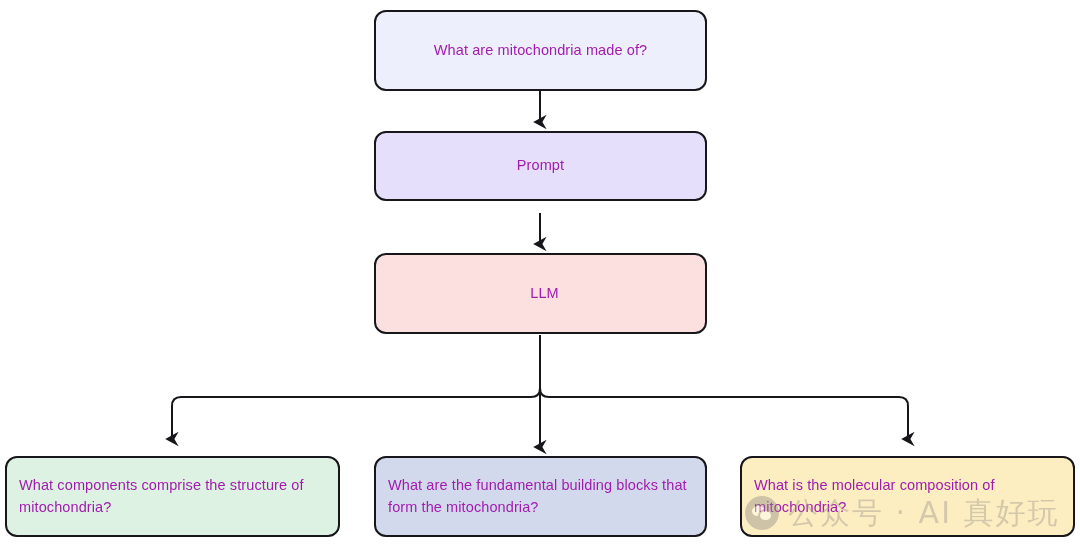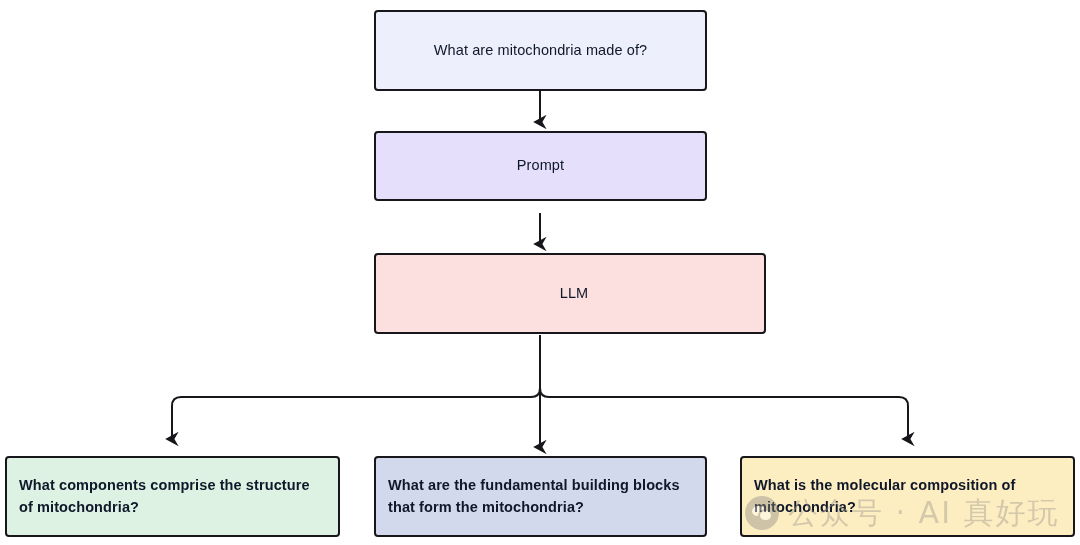--- a/index.html
+++ b/index.html
@@ -14,38 +14,37 @@
     position: relative;
     width: 1080px;
     height: 545px;
     background: #ffffff;
     overflow: hidden;
   }
   .node {
     position: absolute;
     box-sizing: border-box;
     border: 2px solid #17161a;
-    border-radius: 4px;
+    border-radius: 12px;
     display: flex;
     align-items: center;
-    color: #0f172a;
+    color: #a21caf;
     font-size: 14.5px;
     line-height: 1.5;
     letter-spacing: 0.1px;
     z-index: 3;
   }
   .node.center {
     justify-content: center;
     text-align: center;
   }
   .node.left {
     justify-content: flex-start;
     text-align: left;
     padding: 0 12px;
-    font-weight: bold;
   }
   .node .node-label {
     display: block;
     width: 100%;
   }
 
   
   #node-question {
     left: 374px;
     top: 10px;
@@ -58,21 +57,21 @@
     left: 374px;
     top: 131px;
     width: 333px;
     height: 70px;
     background: #e6dffb;
   }
   
   #node-llm {
     left: 374px;
     top: 253px;
-    width: 392px;
+    width: 333px;
     height: 81px;
     background: #fce0e0;
     padding-left: 8px;
   }
   
   #node-out-1 {
     left: 5px;
     top: 456px;
     width: 335px;
     height: 81px;

